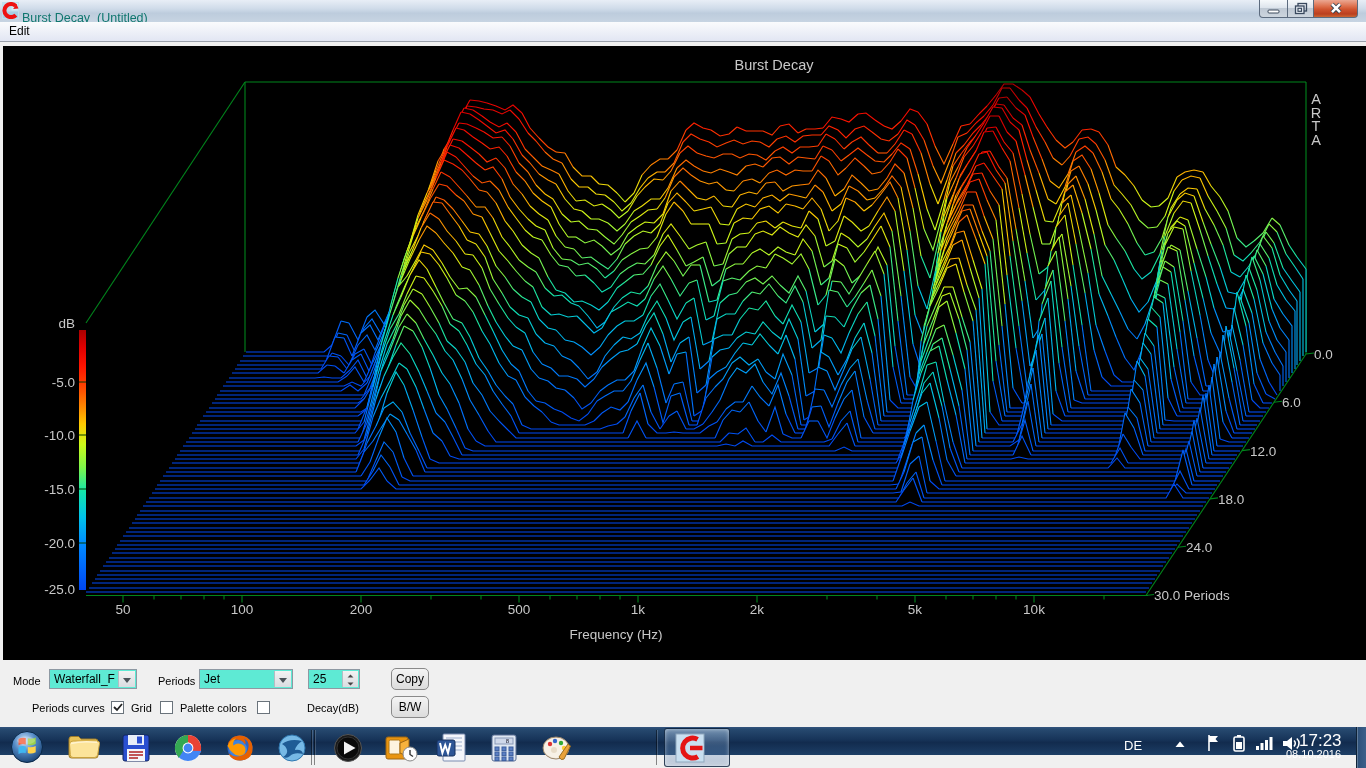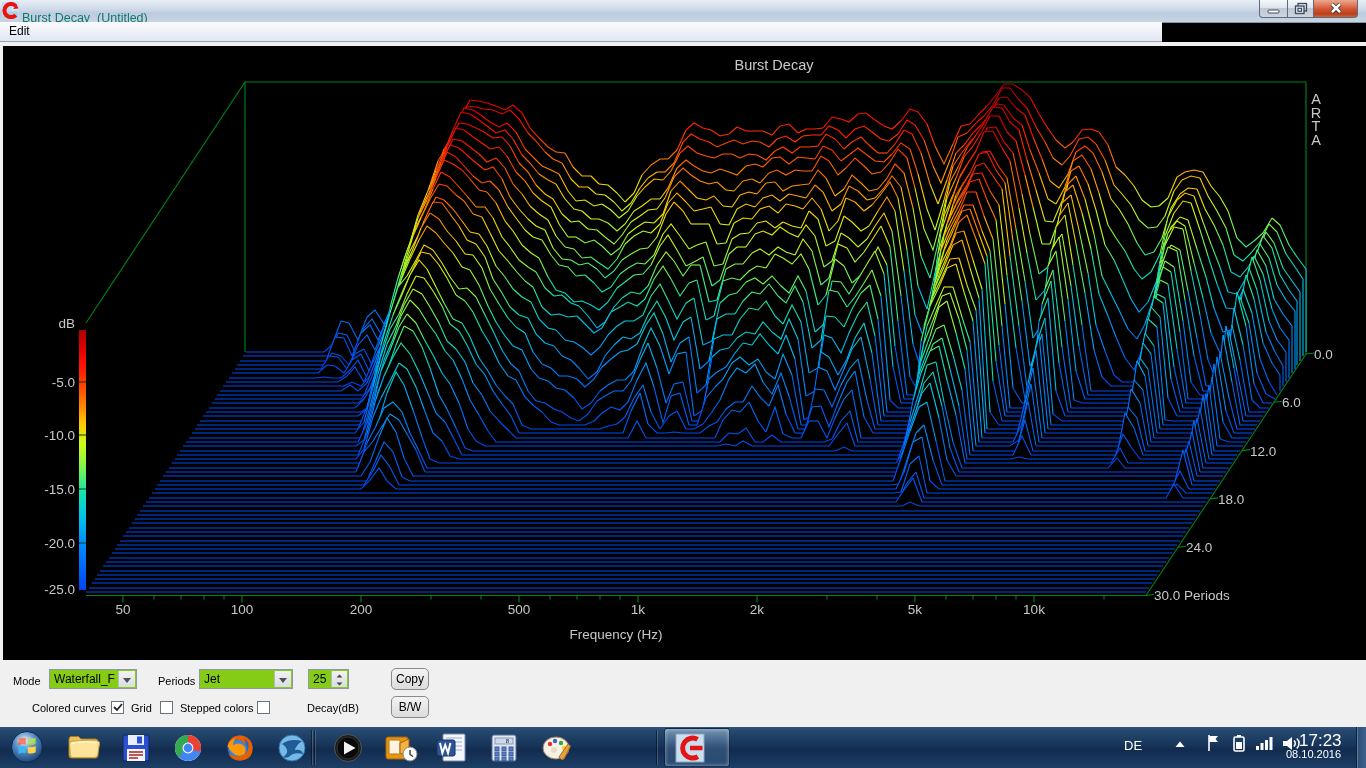--- a/index.html
+++ b/index.html
@@ -7,37 +7,37 @@
   border-bottom:1px solid #8296ac;}
 #appicon{position:absolute;left:2px;top:2px;width:17px;height:17px;}
 #apptitle{position:absolute;left:22px;top:0;font-size:12.5px;color:#0f766e;margin-top:11px;}
 .winbtn{position:absolute;top:0;height:18px;border:1px solid #5c6b7e;border-top:none;
   box-sizing:border-box;}
 #btnmin{left:1259px;width:29px;border-bottom-left-radius:4px;
   background:linear-gradient(#f6f9fb 0%,#dde4ec 45%,#bfc9d4 50%,#cdd5de 100%);}
 #btnmax{left:1287px;width:27px;background:linear-gradient(#f6f9fb 0%,#dde4ec 45%,#bfc9d4 50%,#cdd5de 100%);}
 #btnclose{left:1313px;width:45px;border-bottom-right-radius:4px;
   background:linear-gradient(#eba792 0%,#dd6e4b 38%,#d05430 55%,#ba3f1f 82%,#cc6633 100%);}
-#menubar{position:absolute;left:0;top:22px;width:1162px;height:19px;
+#menubar{position:absolute;left:0;top:22px;width:1366px;height:19px;
   background:linear-gradient(#fafbfd,#e2e6f3);border-bottom:1px solid #9aa0ab;}
 #menubar span{position:absolute;left:9px;top:2px;font-size:12px;color:#000;}
 #clientstrip{position:absolute;left:0;top:42px;width:1366px;height:726px;background:#f0f0f0;}
 #plotwrap{position:absolute;left:3px;top:46px;width:1360px;height:614px;background:#000;padding-left:9px;}
 #panel{position:absolute;left:0;top:660px;width:1366px;height:67px;background:#f0f0f0;font-size:11px;color:#000;}
-.combo{position:absolute;height:20px;background:#84cc16;border:1px solid #8e99a3;box-sizing:border-box;font-size:12px;}
+.combo{position:absolute;height:20px;background:#5eead4;border:1px solid #8e99a3;box-sizing:border-box;font-size:12px;}
 .combo .tx{position:absolute;left:4px;top:2px;}
 .combo .dd{position:absolute;right:1px;top:1px;bottom:1px;width:16px;
   background:linear-gradient(#f2f2f2,#d9dde1);border-left:1px solid #b5bcc3;}
 .dd:after{content:"";position:absolute;left:4px;top:7px;border:4px solid transparent;border-top:5px solid #4a5258;}
 .btn{position:absolute;width:38px;height:22px;background:linear-gradient(#f4f4f4,#dcdcdc);
   border:1px solid #8a8a8a;border-radius:5px;box-sizing:border-box;
   text-align:center;line-height:20px;font-size:12px;}
 .cb{position:absolute;width:13px;height:13px;background:#fff;border:1px solid #6a737b;box-sizing:border-box;}
 .lbl{position:absolute;font-size:11px;color:#000;}
-#taskbar{position:absolute;left:0;top:727px;width:1366px;height:41px;
+#taskbar{position:absolute;left:0;top:727px;width:1366px;height:28px;
   background:linear-gradient(#33547e 0%,#26496f 8%,#173459 45%,#122b4e 55%,#1d3f66 100%);}
 #taskbar .sep{position:absolute;top:3px;height:35px;width:1px;background:rgba(0,0,0,.45);box-shadow:1px 0 rgba(255,255,255,.18);}
 .tbtn{position:absolute;top:1px;width:52px;height:39px;border-radius:3px;}
 .tray{position:fixed;color:#fff;font-size:12px;}
 #showdesk{position:absolute;left:1356px;top:727px;width:10px;height:41px;
   background:linear-gradient(90deg,#2c4f78,#3e628c);border-left:1px solid #0e2236;box-shadow:inset 1px 0 rgba(255,255,255,.25);}
 </style></head><body>
 <div id="clientstrip"></div>
 <div id="titlebar"></div>
 <svg id="appicon" viewBox="0 0 16 16">
@@ -2237,35 +2237,35 @@
   <div class="lbl" style="left:13px;top:675px;position:fixed">Mode</div>
   <div class="combo" style="left:49px;top:669px;width:88px;position:fixed">
       <span class="tx">Waterfall_F</span>
       <span class="dd"></span>
     </div>
   <div class="lbl" style="left:158px;top:675px;position:fixed">Periods</div>
   <div class="combo" style="left:199px;top:669px;width:94px;position:fixed">
       <span class="tx">Jet</span>
       <span class="dd"></span>
     </div>
-  <div class="combo" style="left:308px;top:669px;width:41px;position:fixed">
+  <div class="combo" style="left:308px;top:669px;width:52px;position:fixed">
       <span class="tx">25</span>
     <span style="position:absolute;right:1px;top:1px;bottom:1px;width:15px;background:linear-gradient(#f2f2f2,#d9dde1);border-left:1px solid #b5bcc3;">
       <svg width="15" height="18">
           <path d="M7.5 3.5l3 3h-6zM7.5 14.5l-3-3h6z" fill="#444"></path>
         </svg></span>
     </div>
   <div class="btn" style="left:391px;top:668px;position:fixed">Copy</div>
-  <div class="lbl" style="left:32px;top:702px;position:fixed">Colored curves</div>
+  <div class="lbl" style="left:32px;top:702px;position:fixed">Periods curves</div>
   <div class="cb" style="left:111px;top:701px;position:fixed"><svg width="11" height="11">
         <path d="M2 5l3 3 5-6" stroke="#222" stroke-width="1.8" fill="none"></path>
       </svg></div>
   <div class="lbl" style="left:131px;top:702px;position:fixed">Grid</div>
   <div class="cb" style="left:160px;top:701px;position:fixed"></div>
-  <div class="lbl" style="left:180px;top:702px;position:fixed">Stepped colors</div>
+  <div class="lbl" style="left:180px;top:702px;position:fixed">Palette colors</div>
   <div class="cb" style="left:257px;top:701px;position:fixed"></div>
   <div class="lbl" style="left:307px;top:702px;position:fixed">Decay(dB)</div>
   <div class="btn" style="left:391px;top:696px;position:fixed">B/W</div>
 </div>
 <div id="taskbar">
     <svg class="tbtn" style="left:2px" viewBox="0 0 52 39">
       <defs>
         <radialGradient id="orb" cx=".42" cy=".3" r=".8">
           <stop offset="0" stop-color="#cfe8ff"></stop>
           <stop offset=".45" stop-color="#4f86c2"></stop>

